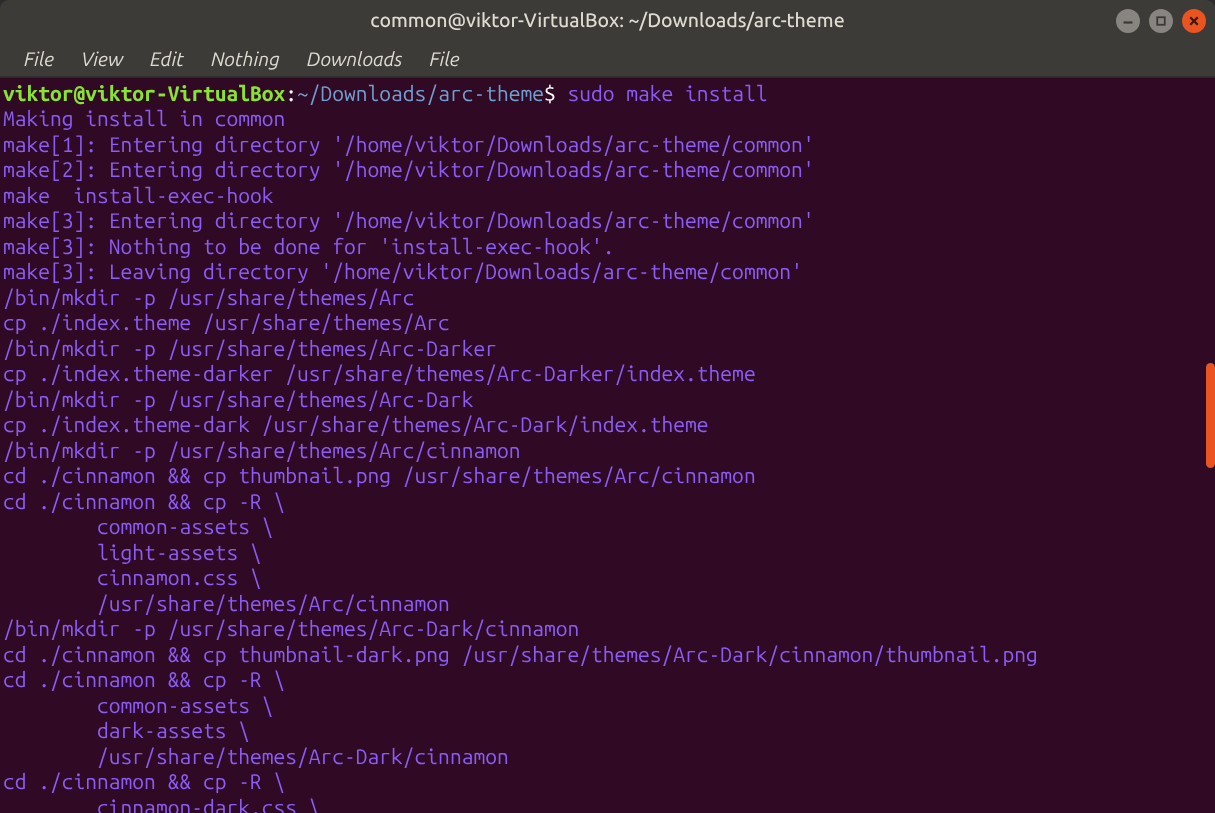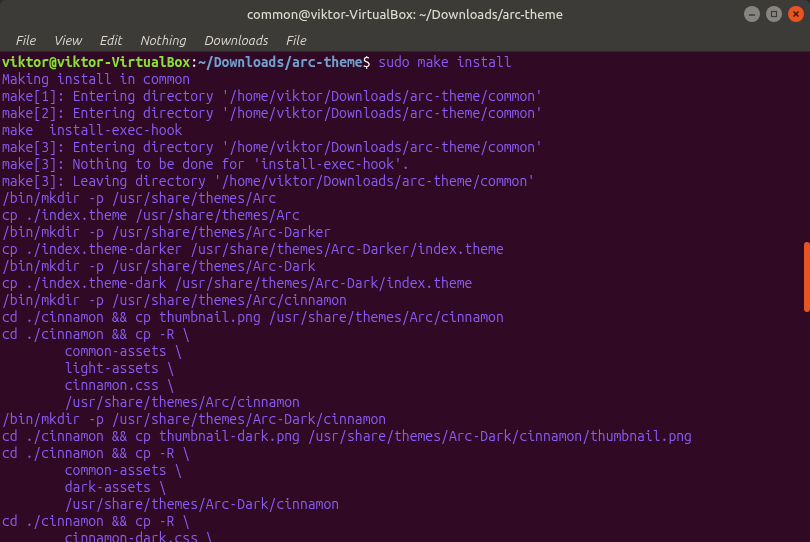--- a/index.html
+++ b/index.html
@@ -87,21 +87,21 @@
     .scroll-thumb {
       position: absolute;
       right: 0;
       top: 190px;
       width: 6px;
       height: 70px;
       background: #e95420;
       border-radius: 3px;
     }
     .u-green { color: #8ae234; font-weight: bold; margin-top: 24px; }
-    .u-blue  { color: #729fcf; font-weight: bold; }
+    .u-blue  { color: #729fcf; font-weight: normal; }
     .u-white { color: #ffffff; }
     .u-gray  { color: #8b5cf6; }
   </style>
 </head>
 <body>
 
 <div class="titlebar">
   <span class="title">common@viktor-VirtualBox: ~/Downloads/arc-theme</span>
   <div class="window-controls">
     <div class="win-btn win-min">

